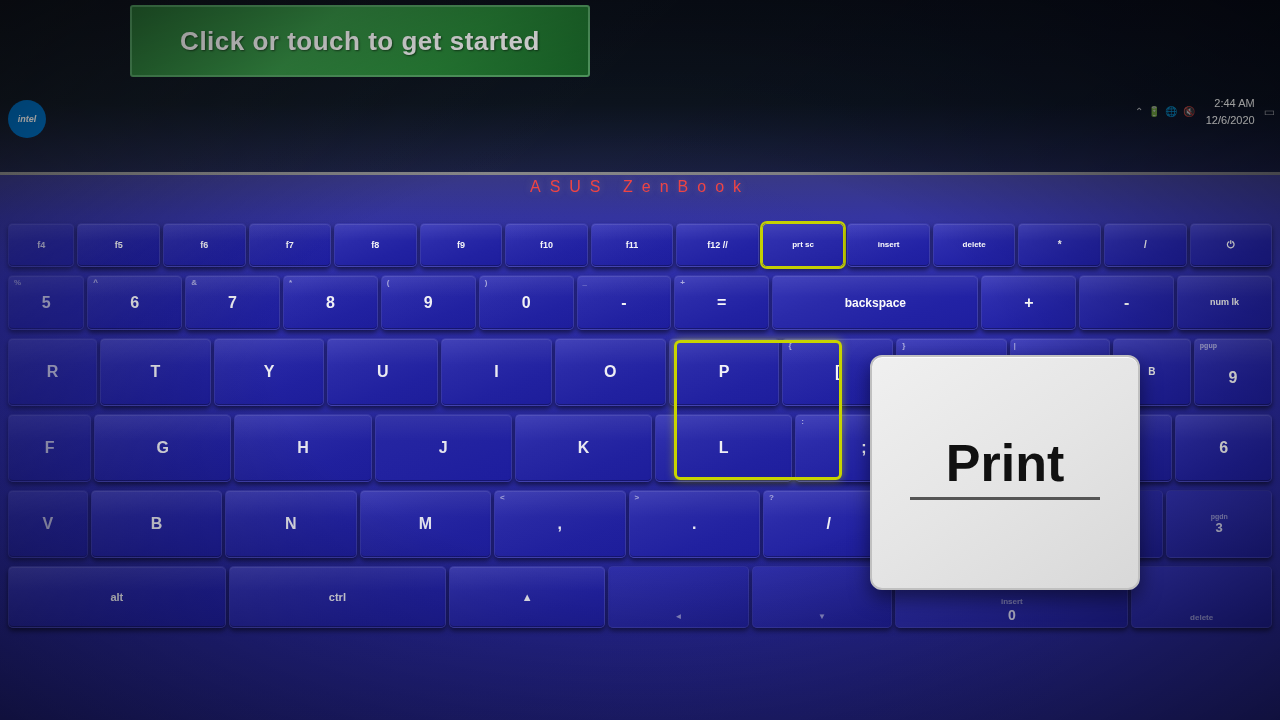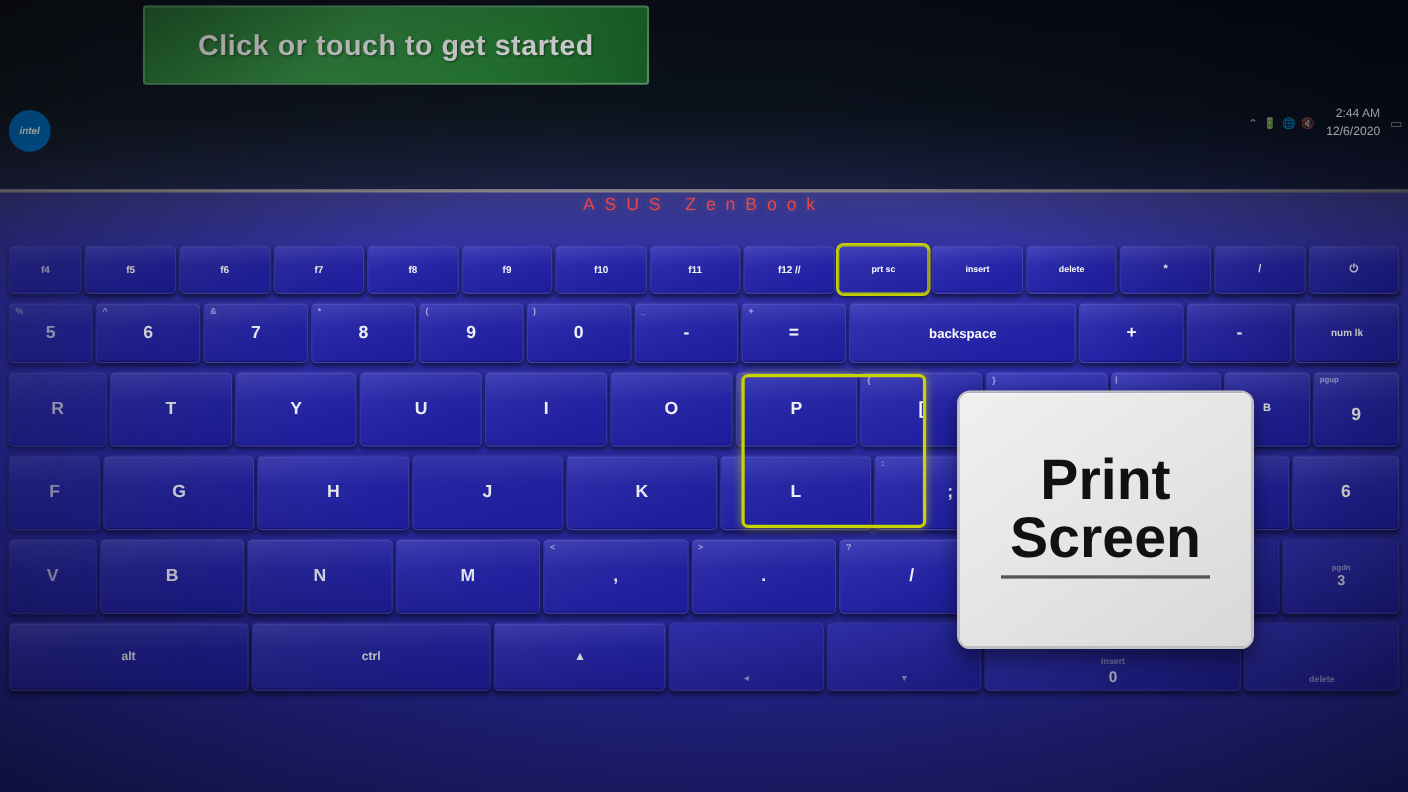--- a/index.html
+++ b/index.html
@@ -555,18 +555,17 @@
     <div style="flex:0.9; background:linear-gradient(160deg,#3232b0,#1e1e95); border:1px solid rgba(80,80,170,0.4); border-radius:5px; color:rgba(255,255,255,0.8); display:flex; flex-direction:column; align-items:center; justify-content:flex-end; padding-bottom:4px; font-size:14px; font-weight:600; box-shadow:0 3px 5px rgba(0,0,0,0.5);">
       <span style="font-size:8px; color:rgba(255,255,255,0.5); margin-bottom:1px;">delete</span>
     </div>
   </div>
 
   <div class="highlight-box"></div>
 </div>
 
 <div class="prtsc-callout">
   <span class="ps-line1">Print</span>
-  <span class="ps-line2">Screen</span>
   <div class="ps-divider"></div>
 </div>
 
 <div class="blur-overlay"></div>
 <div class="vignette"></div>
 
 </body></html>

